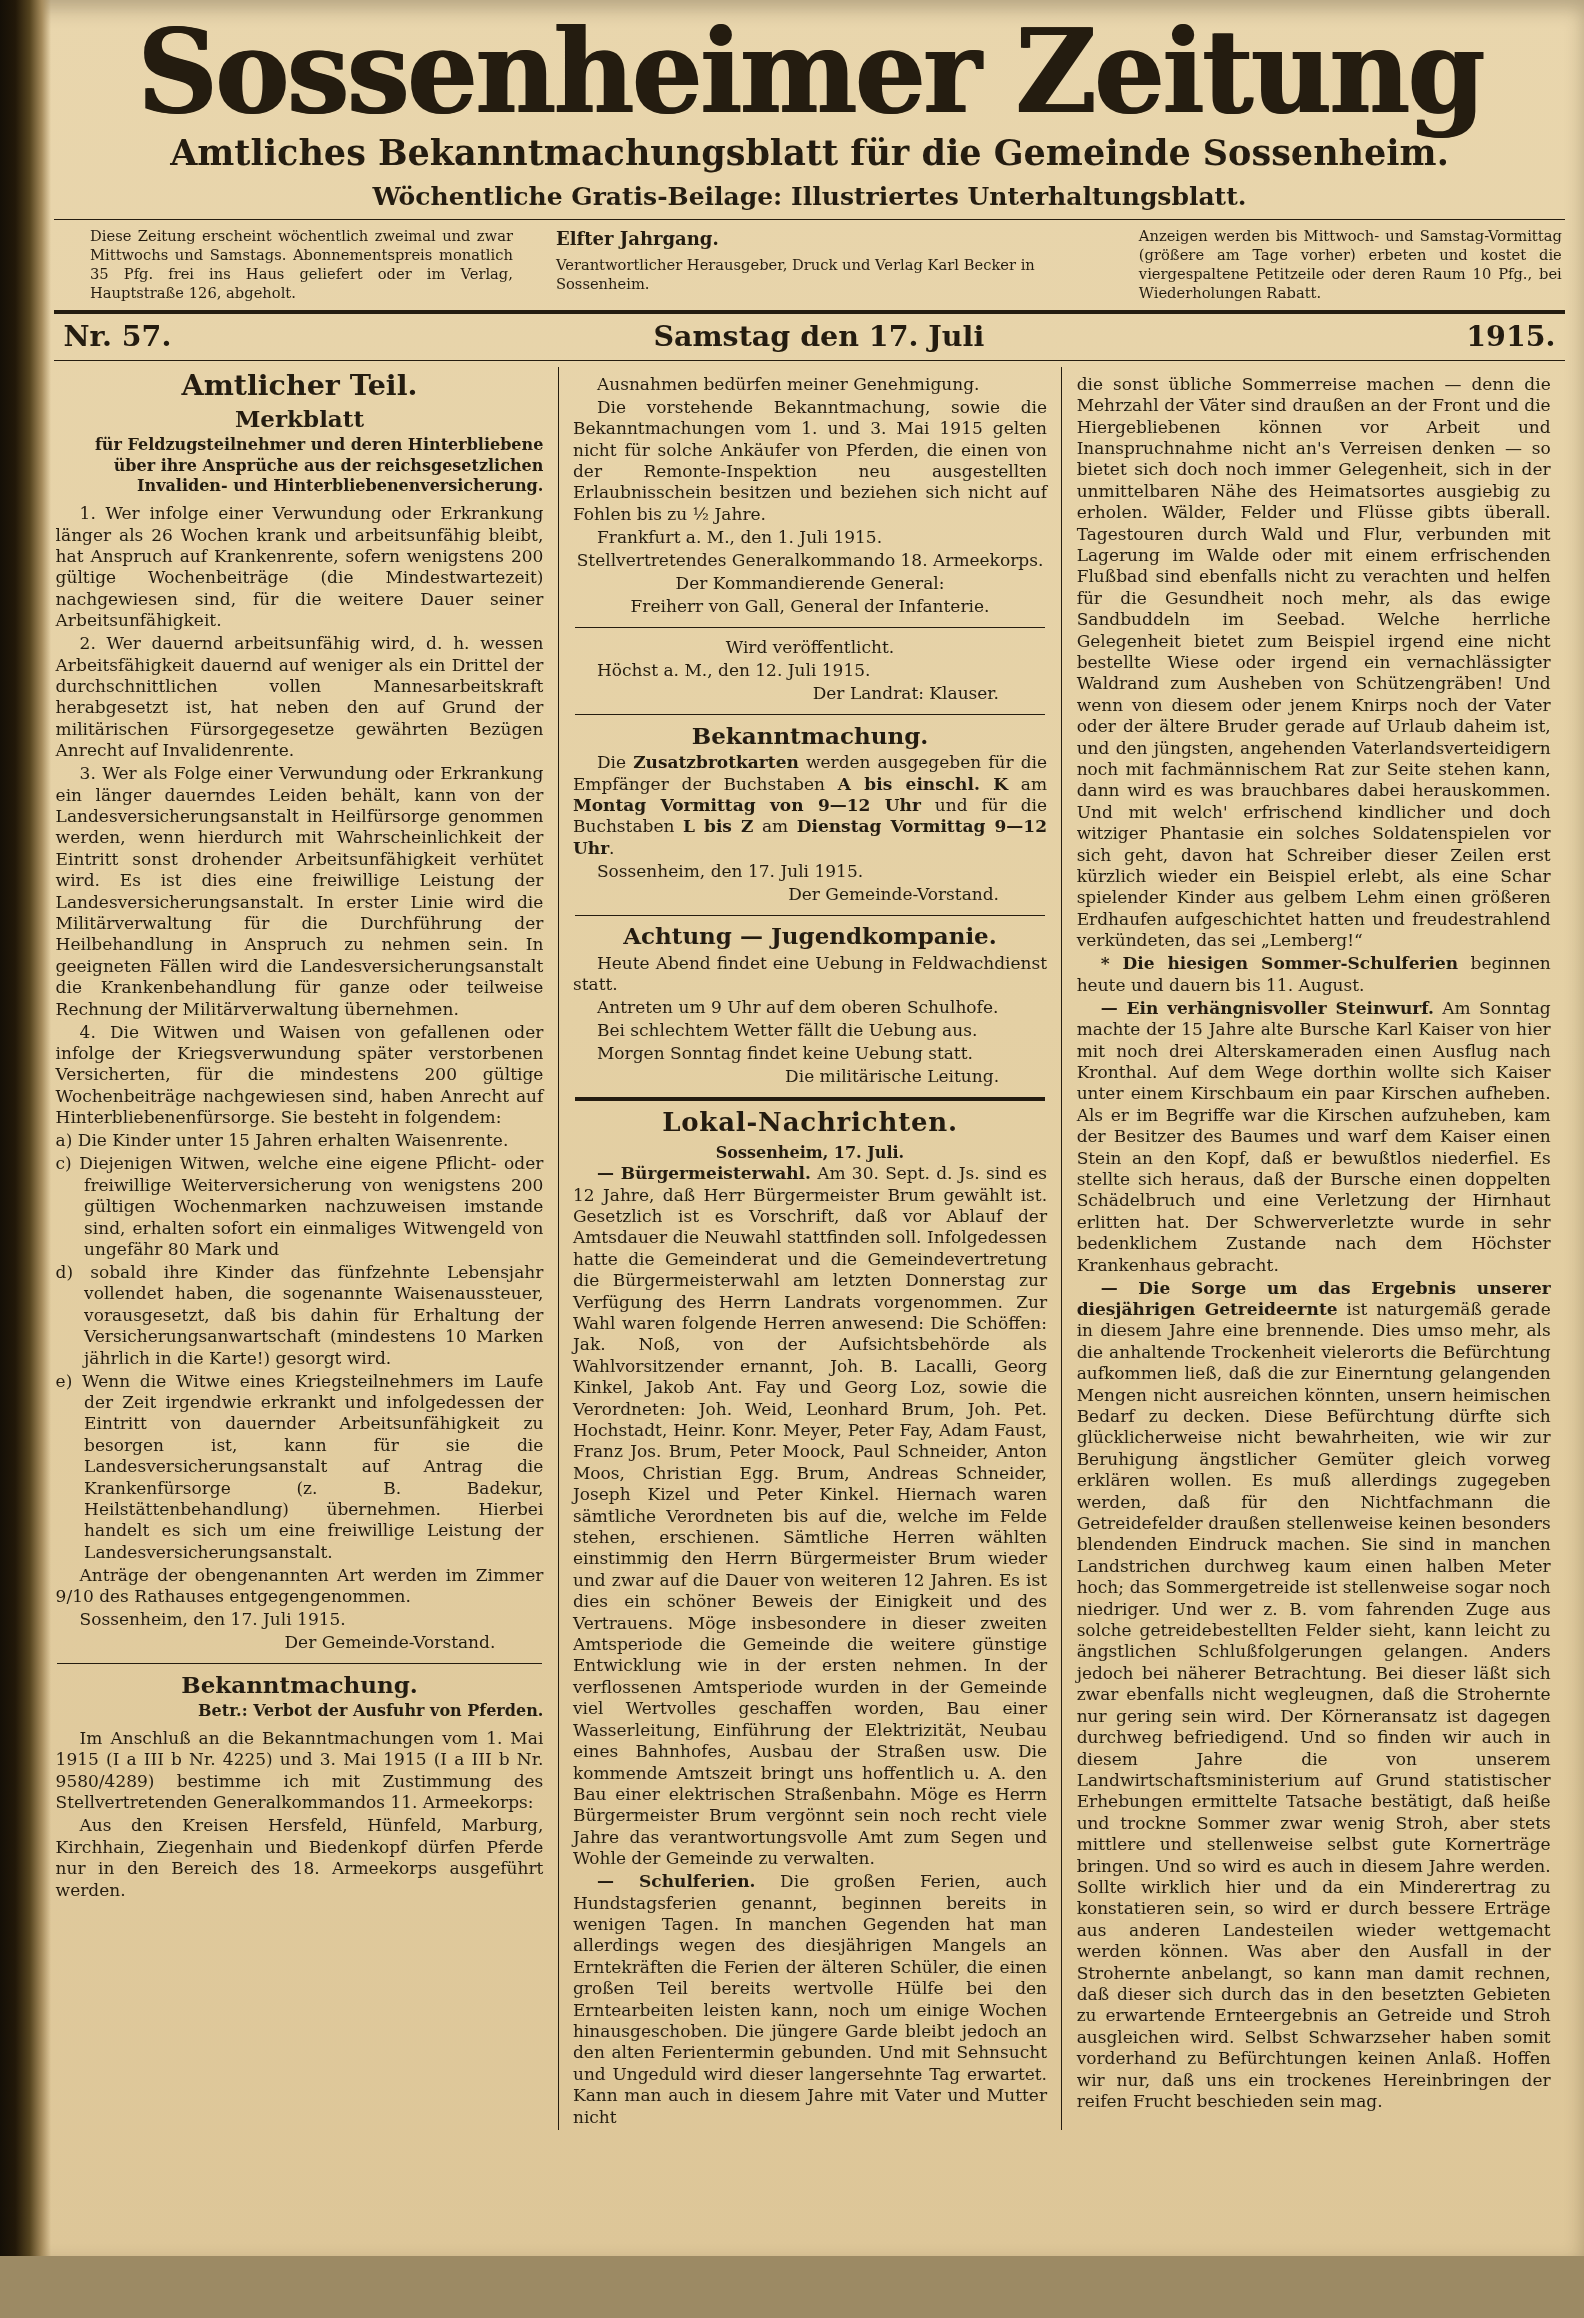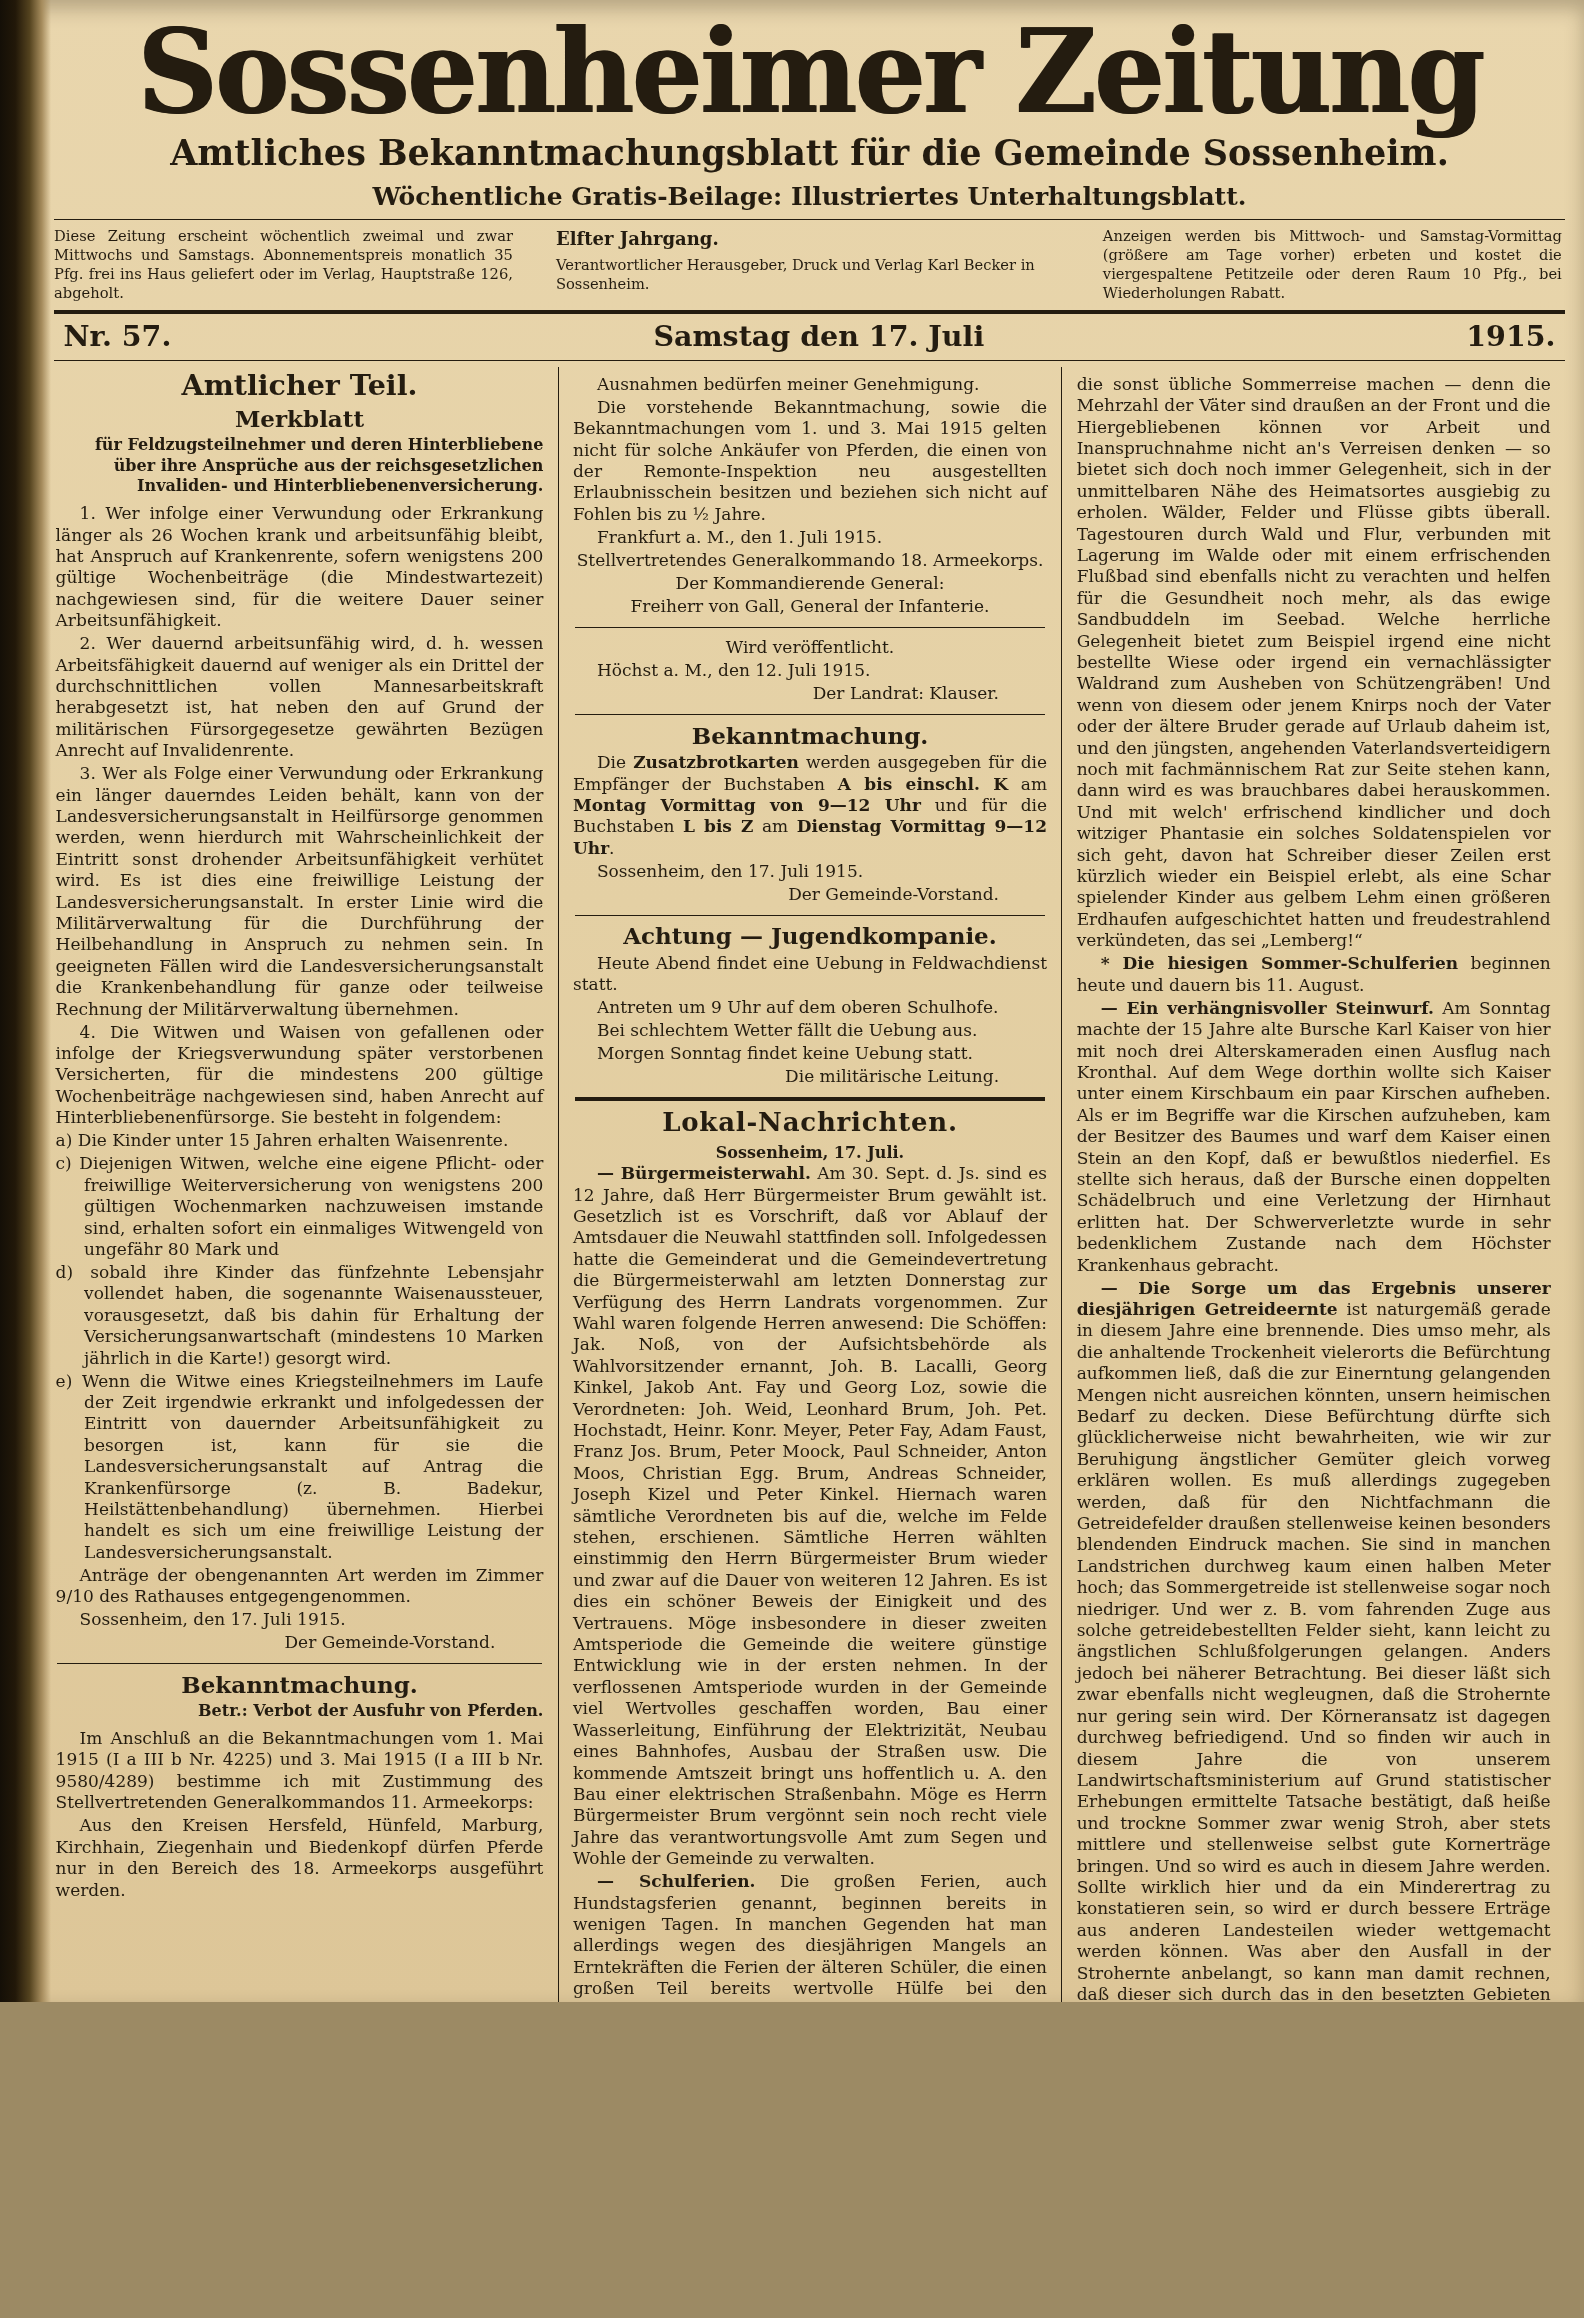--- a/index.html
+++ b/index.html
@@ -3,21 +3,21 @@
 <meta charset="utf-8">
 <style>
   * { box-sizing: border-box; }
   html, body { margin: 0; padding: 0; }
   body {
     width: 1584px; height: 2319px;
     background: #9c8a64;
     font-family: "DejaVu Serif", "Liberation Serif", serif;
   }
   .paper {
-    position: relative; width: 1584px; height: 2002px;
+    position: relative; width: 1584px; height: 2256px;
     background: linear-gradient(180deg, #e9d6ad 0%, #e4d0a4 45%, #ddc698 100%);
     color: #241c10; overflow: hidden;
     box-shadow: inset 0 8px 19px rgba(40,28,10,0.28);
     text-decoration: underline;
   }
   .spine {
     position: absolute; left: 0; top: 0; bottom: 0; width: 51px;
     background: linear-gradient(90deg, #140f07 0%, #221809 30%, #54431f 58%, #a68c5d 82%, rgba(228,208,164,0) 100%);
   }
   .content { position: absolute; left: 54px; right: 19px; top: 9.5px; bottom: 11px; }
@@ -33,21 +33,21 @@
   .tagline  { font-size: 25px; font-weight: bold; margin-bottom: 8px; }
 
   .rule { border: none; border-top: 1.6px solid #241c10; margin: 0; }
   .rule.thick { border-top-width: 4px; }
 
   
   .infobar {
     display: grid; grid-template-columns: 1.02fr 1.12fr 1.02fr; gap: 0 43px;
     padding: 7.1px 3.2px 7.1px 0; font-size: 14.7px; line-height: 1.28;
   }
-  .info-left, .info-right { text-align: justify; }
+  .info-left, .info-right { text-align: justify; margin-left: 36px; }
   .info-center { text-align: left; }
   .volume { font-weight: bold; font-size: 18px; margin-bottom: 5.5px; }
   .publisher { font-size: 14.7px; }
 
   
   .dateline {
     display: flex; justify-content: space-between; align-items: baseline;
     font-weight: bold; font-size: 28.5px; padding: 5.5px 9.5px 7.1px;
   }
 

